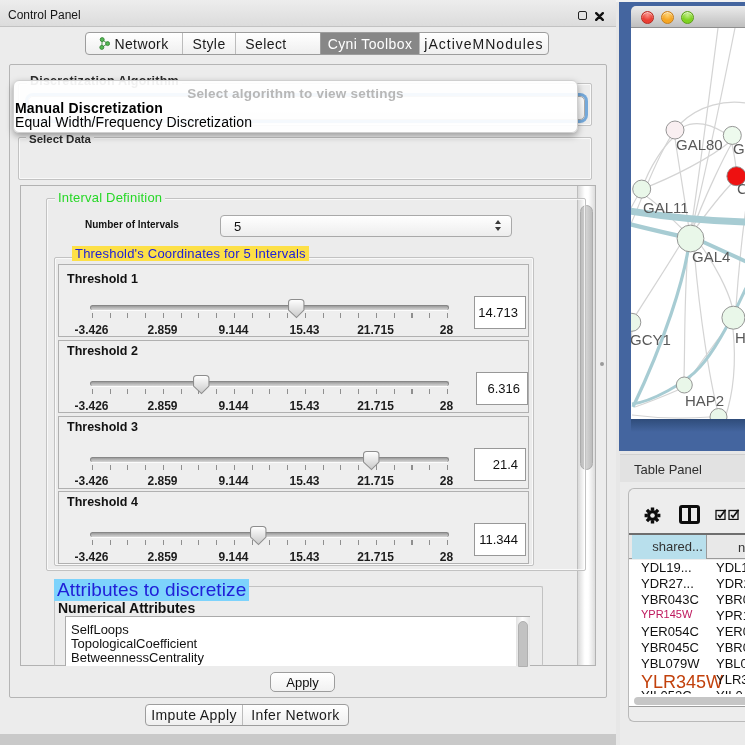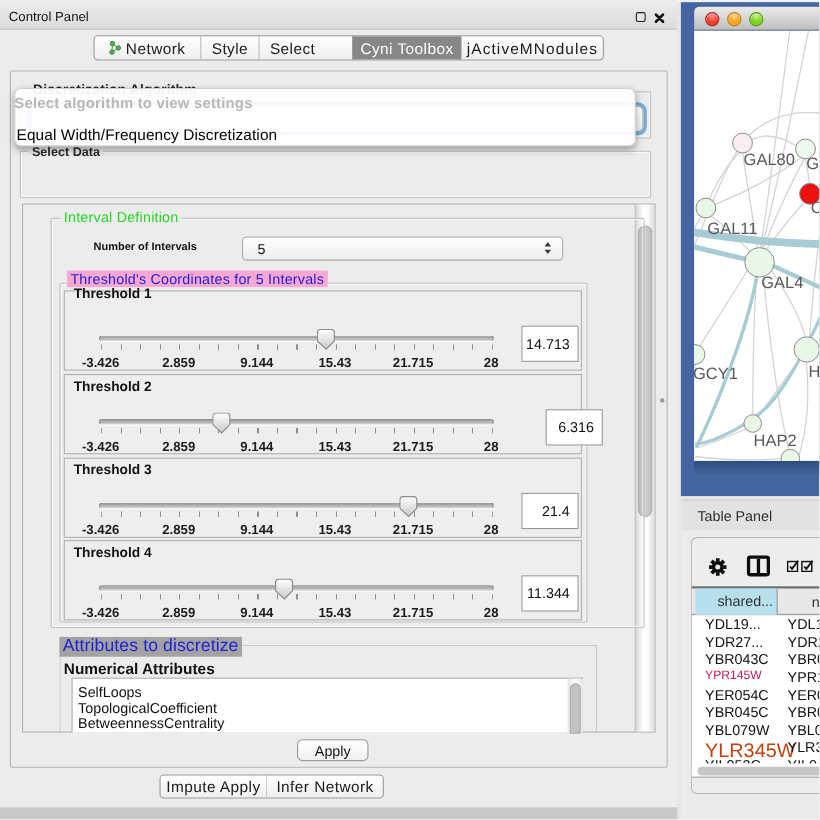--- a/index.html
+++ b/index.html
@@ -54,23 +54,23 @@
 <div class="a" style="left:580px;top:205px;width:13px;height:265px;background:linear-gradient(to right,#bdbdbd,#d2d2d2,#bdbdbd);border:1px solid #ababab;border-radius:7px;"></div>
 <div class="a gb" style="left:46px;top:198px;width:540px;height:373px;"></div>
 <div class="a" style="left:55px;top:189.5px;font-size:13px;letter-spacing:0.2px;color:#26d826;background:#ececec;padding:0 3px;">Interval Definition</div>
 <div class="a tb" style="left:85px;top:219px;">Number of Intervals</div>
 <div class="combo a" style="left:220px;top:215px;width:292px;height:22px;padding-left:13px;">5
 <div class="updn" style="right:9px;top:4px;">
         <div class="u"></div>
         <div class="d"></div>
       </div></div>
 <div class="a gb" style="left:54px;top:257px;width:480px;height:309px;"></div>
-<div class="a" style="left:61px;top:246px;font-size:13px;letter-spacing:0.2px;color:#2020d8;background:#f9a8d4;padding:0 3px;">Threshold's Coordinates for 5 Intervals</div>
+<div class="a" style="left:72px;top:246px;font-size:13px;letter-spacing:0.2px;color:#2020d8;background:#fde047;padding:0 3px;">Threshold's Coordinates for 5 Intervals</div>
 <div class="a" style="left:58px;top:264.0px;width:471px;height:73px;border:1px solid #b0b0b0;background:#eeeeee;"></div>
-<div class="a tb" style="left:67px;top:260px;font-size:12.5px;">Threshold 1</div>
+<div class="a tb" style="left:67px;top:272px;font-size:12.5px;">Threshold 1</div>
 <div class="a groove" style="left:89.5px;top:305.0px;width:359.0px;"></div>
 <div class="a ticks" style="left:91.5px;top:313.0px;width:356.0px;height:5px;"></div>
 <div class="tl" style="left:91.5px;top:322.5px;">-3.426</div>
 <div class="tl" style="left:162.5px;top:322.5px;">2.859</div>
 <div class="tl" style="left:233.5px;top:322.5px;">9.144</div>
 <div class="tl" style="left:304.5px;top:322.5px;">15.43</div>
 <div class="tl" style="left:375.5px;top:322.5px;">21.715</div>
 <div class="tl" style="left:446.5px;top:322.5px;">28</div>
 <svg class="a" width="17" height="20" viewBox="0 0 16 20" preserveAspectRatio="none" style="left:287.9px;top:299.0px;">
       <defs>
@@ -94,21 +94,21 @@
 <div class="tl" style="left:446.5px;top:398.5px;">28</div>
 <svg class="a" width="17" height="20" viewBox="0 0 16 20" preserveAspectRatio="none" style="left:193.0px;top:375.0px;">
       <defs>
         <linearGradient id="thg340" x1="0" y1="0" x2="0" y2="1">
           <stop offset="0" stop-color="#ffffff"></stop>
           <stop offset="1" stop-color="#c9c9c9"></stop>
         </linearGradient>
       </defs>
       <path d="M4,0.5 h8 q3,0 3,3 v7.5 L8,18.5 L0.5,11 v-7.5 q0,-3 3,-3 z" fill="url(#thg340)" stroke="#8d8d8d" stroke-width="1"></path>
     </svg>
-<div class="a vf" style="left:496px;top:372.0px;width:52px;height:33px;">6.316</div>
+<div class="a vf" style="left:476px;top:372.0px;width:52px;height:33px;">6.316</div>
 <div class="a" style="left:58px;top:415.5px;width:471px;height:73px;border:1px solid #b0b0b0;background:#eeeeee;"></div>
 <div class="a tb" style="left:67px;top:419.5px;font-size:12.5px;">Threshold 3</div>
 <div class="a groove" style="left:89.5px;top:456.5px;width:359.0px;"></div>
 <div class="a ticks" style="left:91.5px;top:464.5px;width:356.0px;height:5px;"></div>
 <div class="tl" style="left:91.5px;top:474.0px;">-3.426</div>
 <div class="tl" style="left:162.5px;top:474.0px;">2.859</div>
 <div class="tl" style="left:233.5px;top:474.0px;">9.144</div>
 <div class="tl" style="left:304.5px;top:474.0px;">15.43</div>
 <div class="tl" style="left:375.5px;top:474.0px;">21.715</div>
 <div class="tl" style="left:446.5px;top:474.0px;">28</div>
@@ -136,21 +136,21 @@
       <defs>
         <linearGradient id="thg491" x1="0" y1="0" x2="0" y2="1">
           <stop offset="0" stop-color="#ffffff"></stop>
           <stop offset="1" stop-color="#c9c9c9"></stop>
         </linearGradient>
       </defs>
       <path d="M4,0.5 h8 q3,0 3,3 v7.5 L8,18.5 L0.5,11 v-7.5 q0,-3 3,-3 z" fill="url(#thg491)" stroke="#8d8d8d" stroke-width="1"></path>
     </svg>
 <div class="a vf" style="left:474px;top:523.0px;width:52px;height:33px;">11.344</div>
 <div class="a gb" style="left:54px;top:586px;width:489px;height:80px;border-bottom:none;box-shadow:none;"></div>
-<div class="a" style="left:54px;top:579px;font-size:16px;letter-spacing:0.1px;color:#2020d8;background:#a3a3a3;padding:0 3px;">Attributes to discretize</div>
+<div class="a" style="left:54px;top:579px;font-size:19px;letter-spacing:0.1px;color:#2020d8;background:#7dd3fc;padding:0 3px;">Attributes to discretize</div>
 <div class="a" style="left:58px;top:600px;font-size:14px;font-weight:bold;color:#111;">Numerical Attributes</div>
 <div class="a" style="left:65px;top:616px;width:465px;height:50px;background:#ffffff;border:1px solid #aaaaaa;border-bottom:none;overflow:hidden;font-size:13px;color:#111;">
 <div style="padding:6px 0 0 5px;line-height:14px;">SelfLoops<br>TopologicalCoefficient<br>BetweennessCentrality</div>
     </div>
 <div class="a" style="left:516px;top:617px;width:14px;height:49px;background:linear-gradient(to right,#e3e3e3,#ffffff 45%,#e6e6e6);"></div>
 <div class="a" style="left:518px;top:621px;width:10px;height:46px;background:#c2c2c2;border:1px solid #b0b0b0;border-radius:5px 5px 0 0;"></div>
 <div class="a" style="left:270px;top:672px;width:65px;height:20px;border:1px solid #9d9d9d;border-radius:5px;background:linear-gradient(#ffffff,#f1f1f1);font-size:13px;color:#111;text-align:center;line-height:19px;">Apply</div>
 <div class="seg a" style="left:145px;top:704px;height:22px;">
 <div style="width:96px;">Impute Apply</div>
 <div style="width:106px;">Infer Network</div>
@@ -261,14 +261,15 @@
 <div class="a" style="left:716px;top:640.0px;font-size:13px;color:#111;white-space:nowrap;">YBR0</div>
 <div class="a" style="left:641px;top:656.0px;font-size:13px;color:#111;white-space:nowrap;">YBL079W</div>
 <div class="a" style="left:716px;top:656.0px;font-size:13px;color:#111;white-space:nowrap;">YBL0</div>
 <div class="a" style="left:641px;top:672.0px;font-size:18px;color:#c2410c;white-space:nowrap;">YLR345W</div>
 <div class="a" style="left:716px;top:672.0px;font-size:13px;color:#111;white-space:nowrap;">YLR3</div>
 <div class="a" style="left:641px;top:688.0px;font-size:13px;color:#111;white-space:nowrap;">YIL052C</div>
 <div class="a" style="left:716px;top:688.0px;font-size:13px;color:#111;white-space:nowrap;">YIL0</div>
 <div class="a" style="left:629px;top:694px;width:116px;height:13px;background:#ffffff;border-bottom:1px solid #9d9d9d;"></div>
 <div class="a" style="left:634px;top:696.5px;width:111px;height:8px;background:#c6c6c6;border-radius:4px 0 0 4px;"></div>
 <div class="a" style="left:13px;top:80px;width:565px;height:53px;background:rgba(255,255,255,0.93);border:1px solid #cfcfcf;border-radius:6px;box-shadow:0 3px 7px rgba(0,0,0,0.35);z-index:50;"></div>
-<div class="a" style="left:13px;top:86px;width:565px;text-align:left;font-size:13.5px;font-weight:bold;letter-spacing:0.2px;color:#b7b7b7;z-index:51;">Select algorithm to view settings</div>
+<div class="a" style="left:13px;top:86px;width:565px;text-align:center;font-size:13.5px;font-weight:bold;letter-spacing:0.2px;color:#b7b7b7;z-index:51;">Select algorithm to view settings</div>
+<div class="a" style="left:15px;top:99.5px;font-size:14px;font-weight:bold;letter-spacing:0.2px;color:#000;z-index:51;">Manual Discretization</div>
 <div class="a" style="left:15px;top:113.5px;font-size:14px;letter-spacing:0.1px;color:#000;z-index:51;">Equal Width/Frequency Discretization</div>
 </div>
 </body></html>

